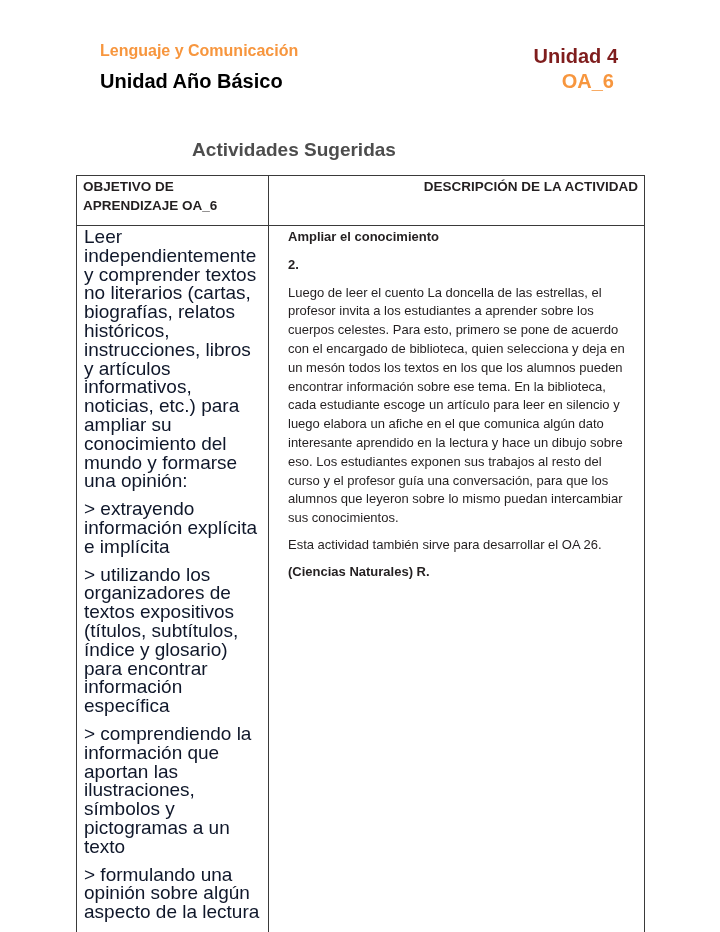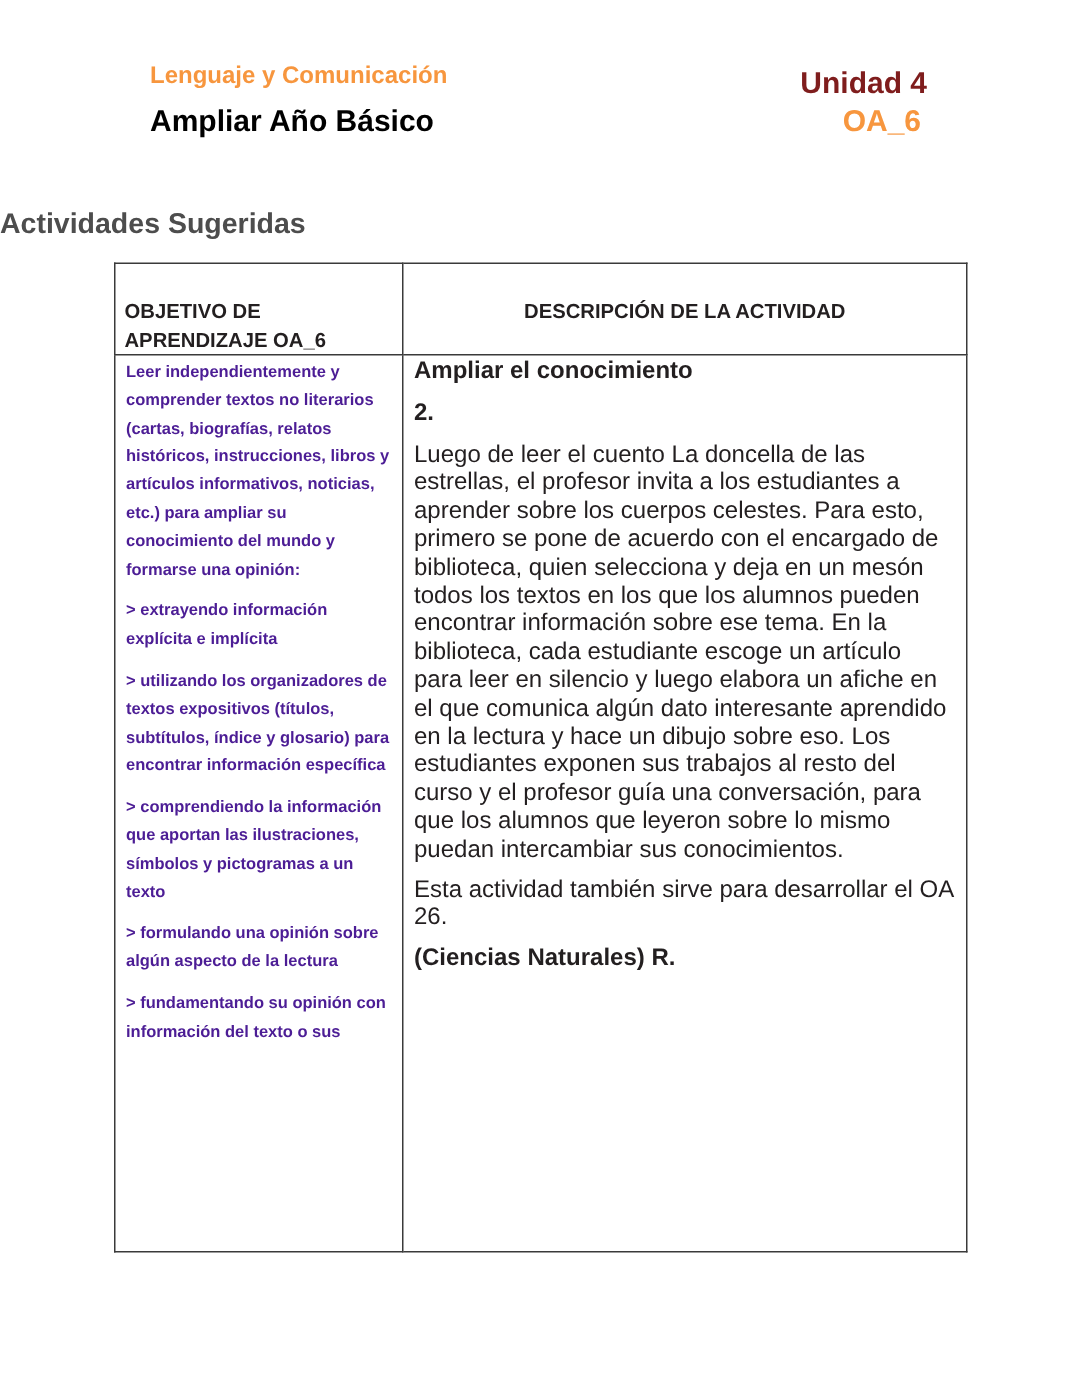--- a/index.html
+++ b/index.html
@@ -1,40 +1,40 @@
 <!DOCTYPE html>
 <html><head>
   <meta charset="utf-8">
   <style>
     html, body { margin: 0; padding: 0; background: #ffffff; }
     body { width: 720px; height: 932px; position: relative; overflow: hidden; font-family: "Liberation Sans", sans-serif; color: #231f20; }
     .hdr-left-title { position: absolute; left: 100px; top: 42px; font-size: 16px; font-weight: bold; color: #f7963e; letter-spacing: 0px; }
     .hdr-left-sub { position: absolute; left: 100px; top: 70px; font-size: 20px; font-weight: bold; color: #000000; }
     .hdr-right-title { position: absolute; right: 102px; top: 45px; font-size: 20px; font-weight: bold; color: #7f1d1d; text-align: right; }
     .hdr-right-sub { position: absolute; right: 106px; top: 70px; font-size: 20px; font-weight: bold; color: #f7963e; text-align: center; }
-    .section-title { position: absolute; left: 0; width: 588px; top: 139px; font-size: 19px; font-weight: bold; color: #4d4d4d; }
+    .section-title { position: absolute; left: 0; width: 588px; top: 139px; text-align: center; font-size: 19px; font-weight: bold; color: #4d4d4d; }
     table.activities { position: absolute; left: 76px; top: 175px; width: 568px; border-collapse: collapse; table-layout: fixed; }
     table.activities td, table.activities th { border: 1px solid #3a3a3a; vertical-align: top; padding: 0; }
     col.c1 { width: 192px; }
     col.c2 { width: 376px; }
     th { font-size: 13.5px; font-weight: bold; color: #231f20; text-align: left; line-height: 19px; height: 49px; }
-    th .in { padding: 1px 6px 0 6px; margin-top: 21px; }
-    th.desc { text-align: center; }
+    th .in { padding: 1px 6px 0 6px; }
+    th.desc { text-align: right; }
     td.obj { height: 597px; }
     td .in { padding: 2px 7px 0 7px; }
-    .obj p { margin: 0 0 9px 0; font-size: 11px; font-weight: bold; line-height: 18.8px; color: #4c1d95; }
-    .desc-cell p { margin: 0 0 9px 0; font-size: 16px; line-height: 18.8px; color: #231f20; }
+    .obj p { margin: 0 0 9px 0; font-size: 19px; font-weight: normal; line-height: 18.8px; color: #0f172a; }
+    .desc-cell p { margin: 0 0 9px 12px; font-size: 13px; line-height: 18.8px; color: #231f20; }
     .desc-cell p.bold { font-weight: bold; }
     .desc-cell p.body { margin-bottom: 8px; }
   </style>
 </head>
 <body>
 
 <div class="hdr-left-title">Lenguaje y Comunicación</div>
-<div class="hdr-left-sub">Ampliar Año Básico</div>
+<div class="hdr-left-sub">Unidad Año Básico</div>
 <div class="hdr-right-title">Unidad 4</div>
 <div class="hdr-right-sub">OA_6</div>
 
 <div class="section-title">Actividades Sugeridas</div>
 
 <table class="activities">
   <colgroup>
       <col class="c1">
       <col class="c2">
     </colgroup>

